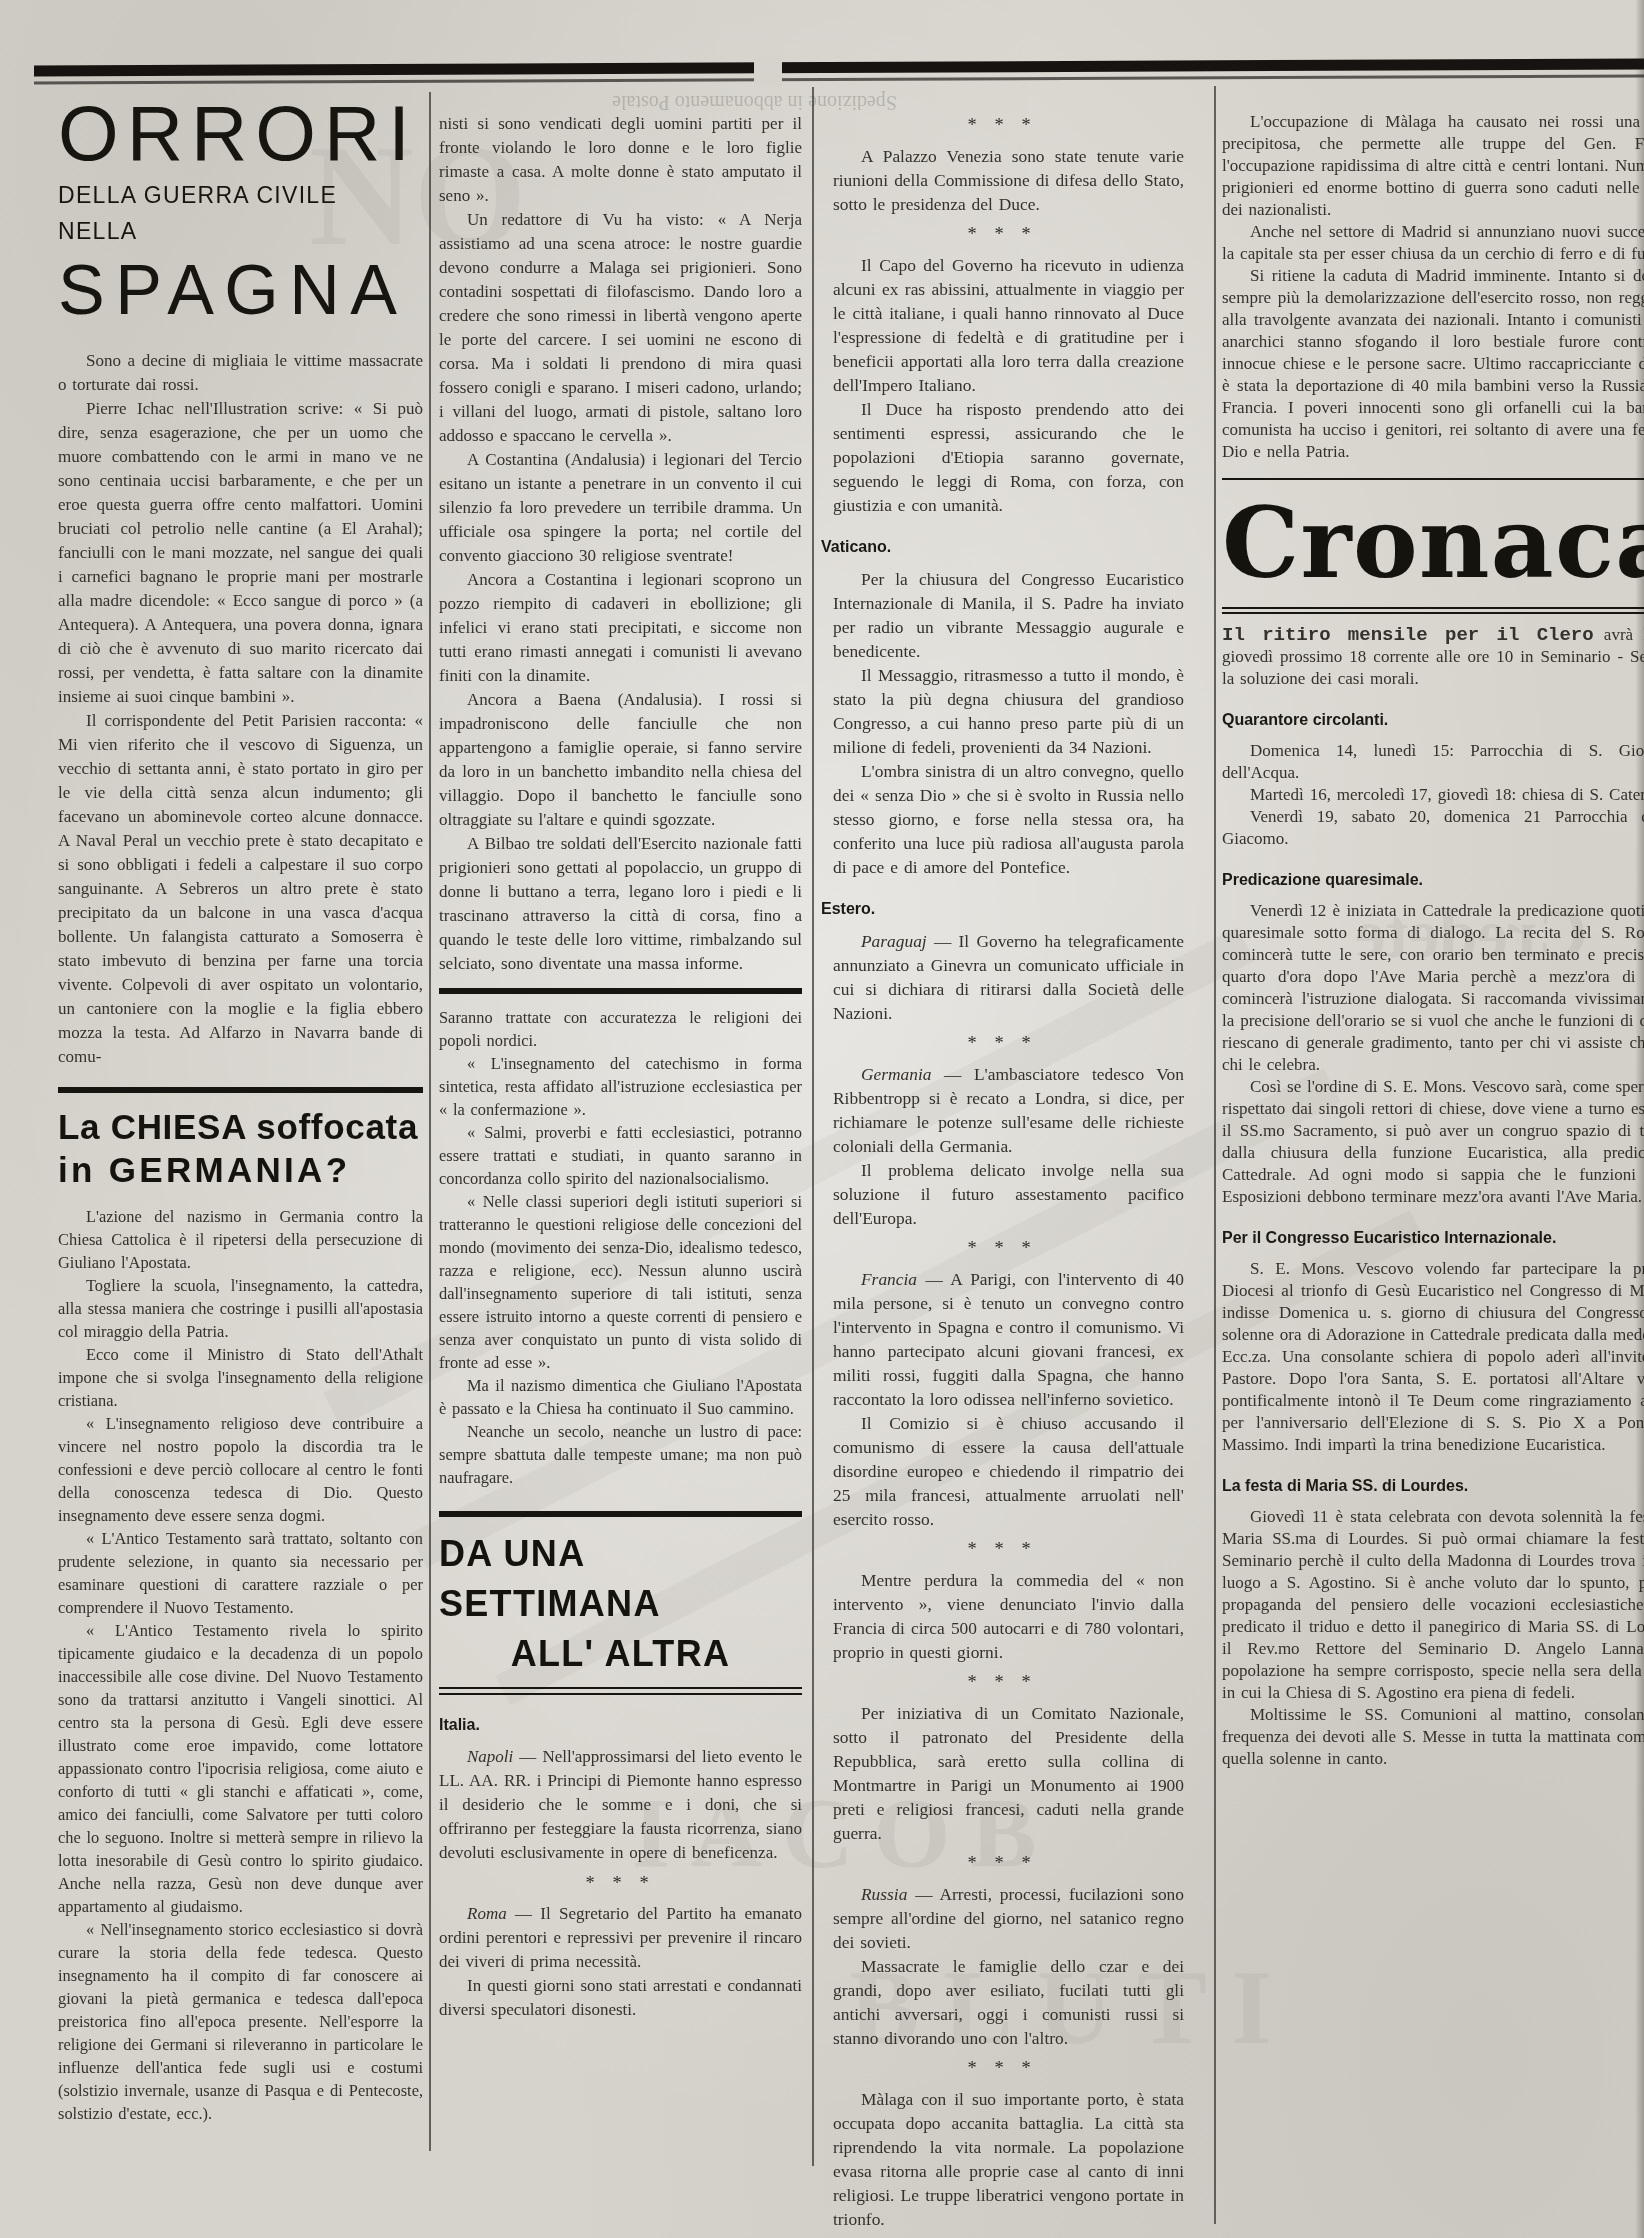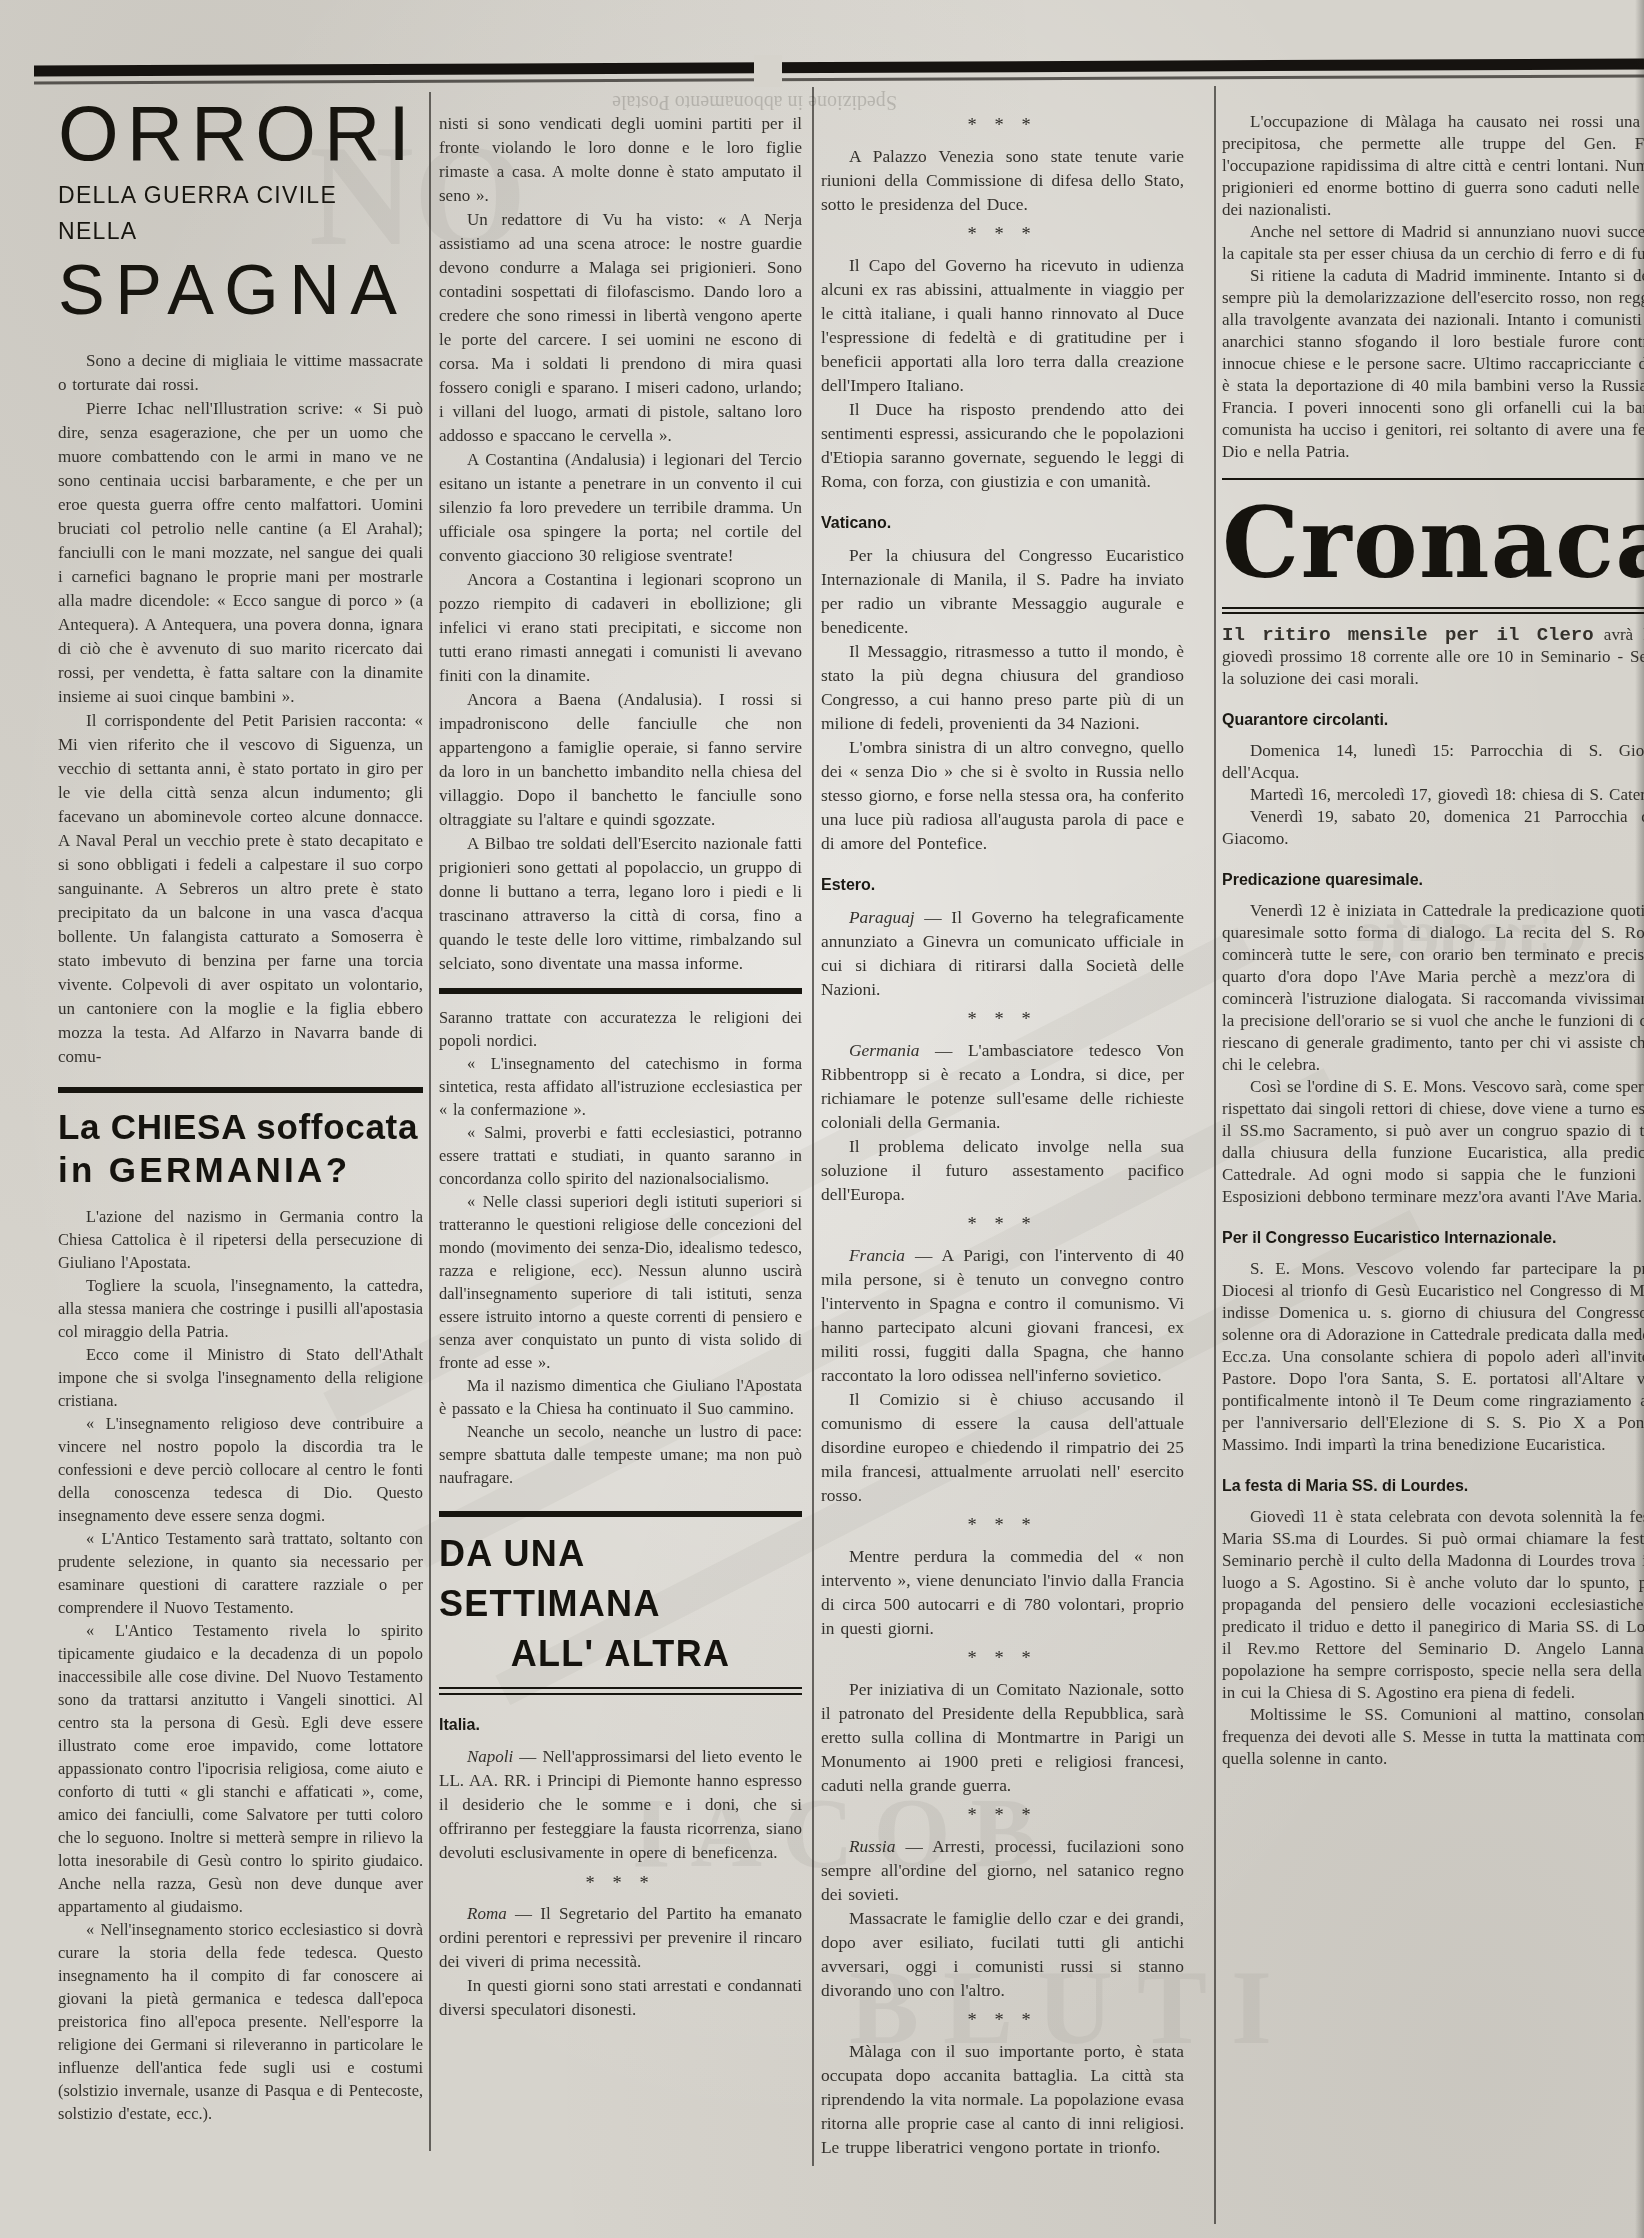--- a/index.html
+++ b/index.html
@@ -20,21 +20,21 @@
   .col{position:absolute;}
   #c1{left:58px;top:86px;width:365px;}
   #c2{left:439px;top:112px;width:363px;}
   #c3{left:821px;top:107px;width:363px;}
   #c4{left:1222px;top:111px;width:460px;}
   
   .p{margin:0;text-align:justify;text-indent:28px;word-spacing:1.6px;}
   .noind{text-indent:0;}
   .b1{font-size:17px;line-height:24px;}
   .b2{font-size:16.4px;line-height:23px;}
-  .b3{font-size:17.4px;line-height:24px;}
+  .b3{font-size:17.4px;line-height:24px;margin-left:12px;}
   .b4{font-size:17px;line-height:22px;}
   
   .display{margin:2.6px 0 17px;}
   .d-xl{font-family:"Liberation Sans","DejaVu Sans",sans-serif;font-weight:400;font-size:78px;line-height:88px;letter-spacing:8px;color:#17150f;}
   .d-md{font-family:"Liberation Sans","DejaVu Sans",sans-serif;font-weight:400;font-size:23px;line-height:36px;letter-spacing:1.3px;color:#17150f;}
   .d-lg{font-family:"Liberation Sans","DejaVu Sans",sans-serif;font-weight:400;font-size:70px;line-height:83px;letter-spacing:10.5px;color:#17150f;}
   
   .rule{background:#17150f;height:4px;margin:12px 0;}
   .rule.thick{height:6px;}
   .rule.thin{height:2px;margin:8px 0;}

